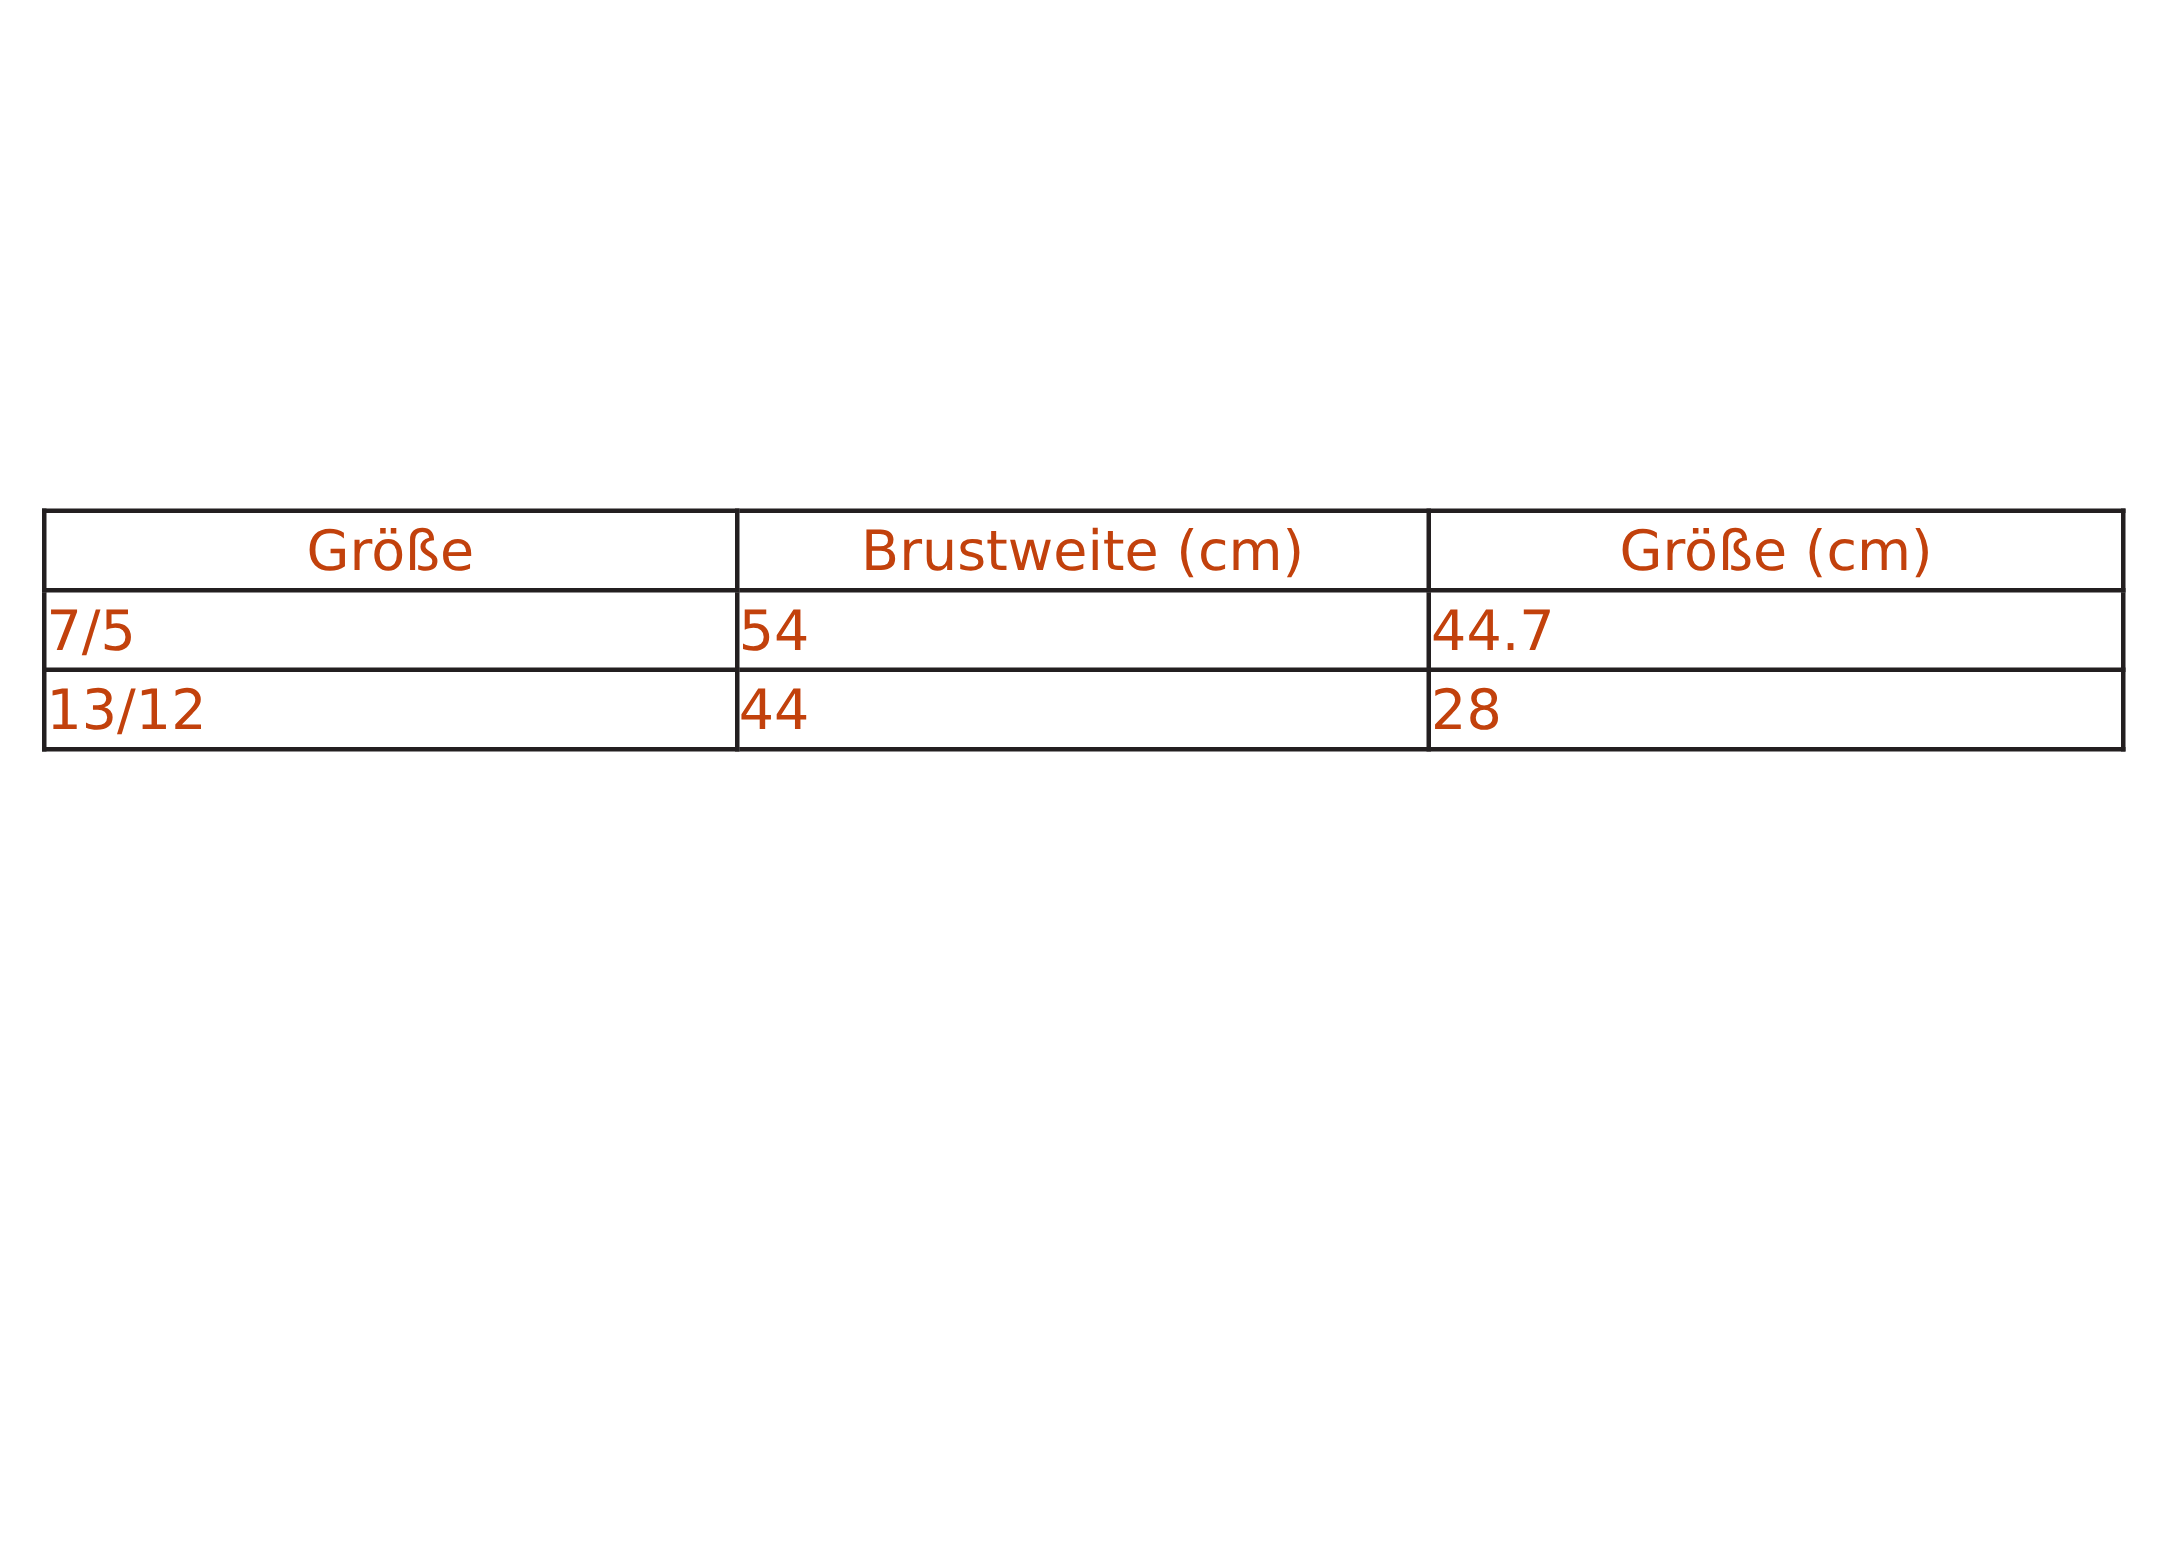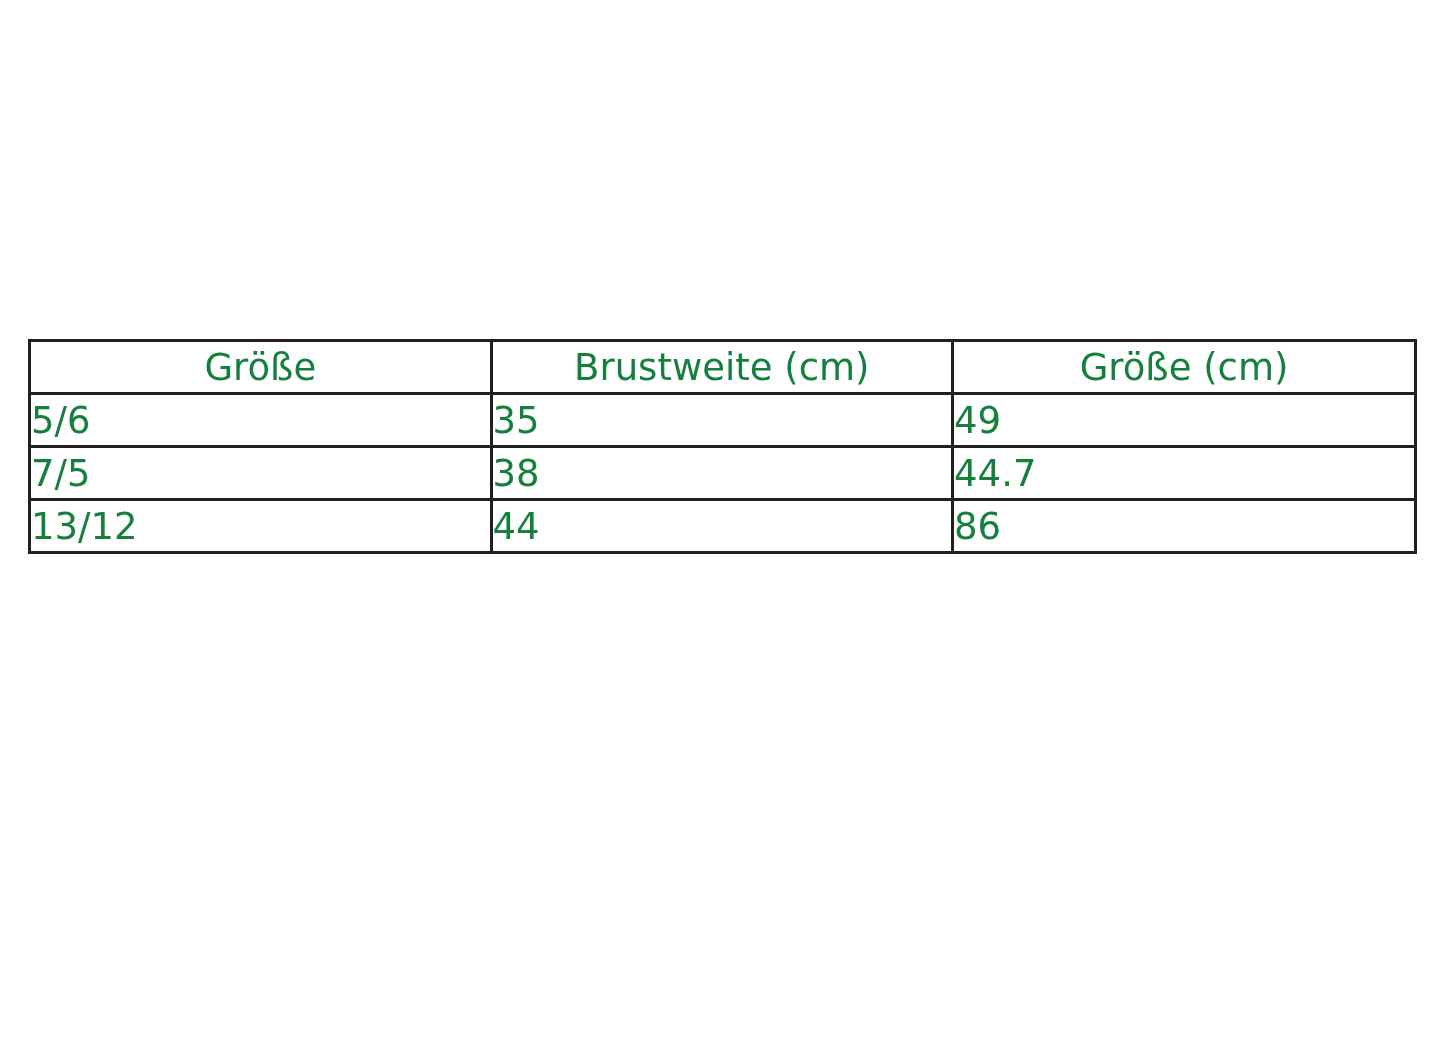--- a/index.html
+++ b/index.html
@@ -26,21 +26,21 @@
     width: 100%;
     table-layout: fixed;
   }
   table#size-table col.c0 { width: 33.3%; }
   table#size-table col.c1 { width: 33.3%; }
   table#size-table col.c2 { width: 33.4%; }
   table#size-table th,
   table#size-table td {
     border: 3px solid #231f20;
     font-weight: normal;
-    color: #15803d;
+    color: #c2410c;
     padding: 0;
     line-height: 1.0;
   }
   table#size-table th {
     height: 50px;
     font-size: 37px;
   }
   table#size-table td {
     height: 50px;
     font-size: 37px;
@@ -73,33 +73,28 @@
     </colgroup>
     <thead>
       <tr>
         <th>Größe</th>
         <th>Brustweite (cm)</th>
         <th>Größe (cm)</th>
       </tr>
     </thead>
     <tbody>
       <tr>
-        <td>5/6</td>
-        <td>35</td>
-        <td>49</td>
-      </tr>
-      <tr>
         <td>7/5</td>
-        <td>38</td>
+        <td>54</td>
         <td>44.7</td>
       </tr>
       <tr>
         <td>13/12</td>
         <td>44</td>
-        <td>86</td>
+        <td>28</td>
       </tr>
     </tbody>
   </table>
 </div>
 
 <div id="legend">
   <div>Erklärung:</div>
   
   
 </div>

